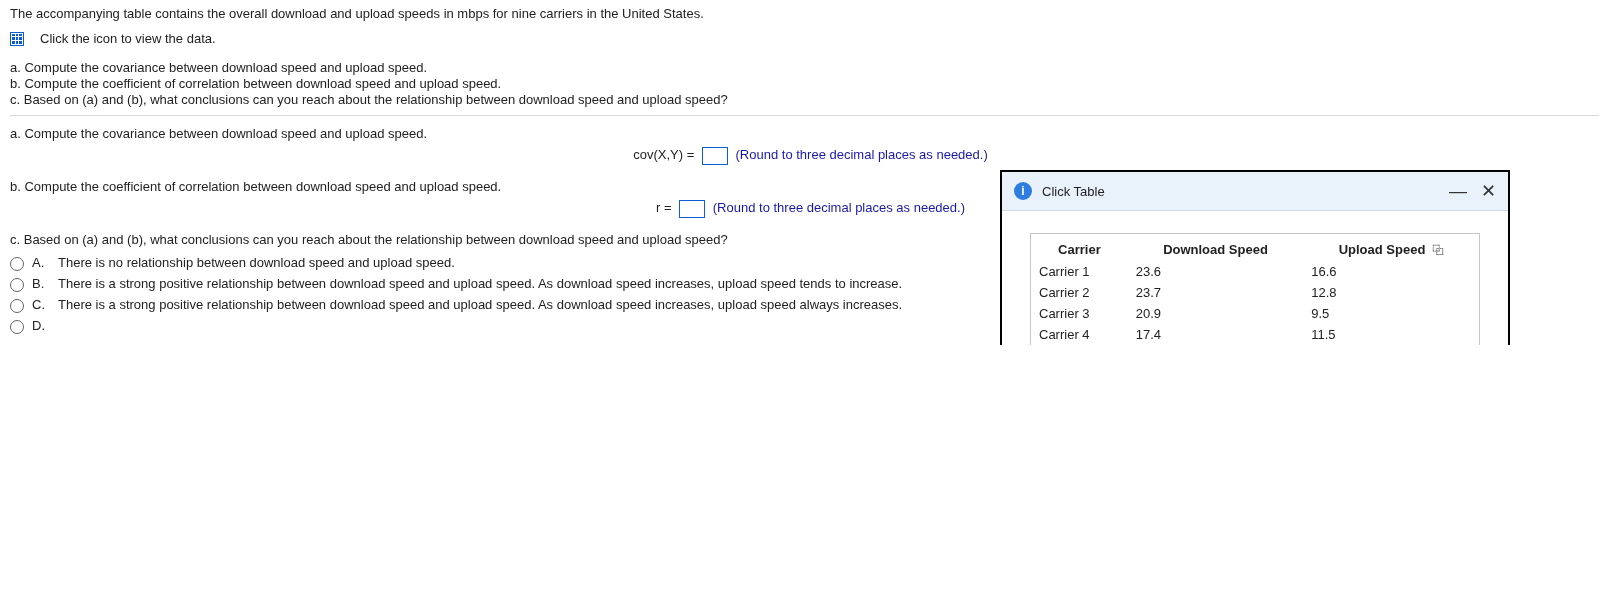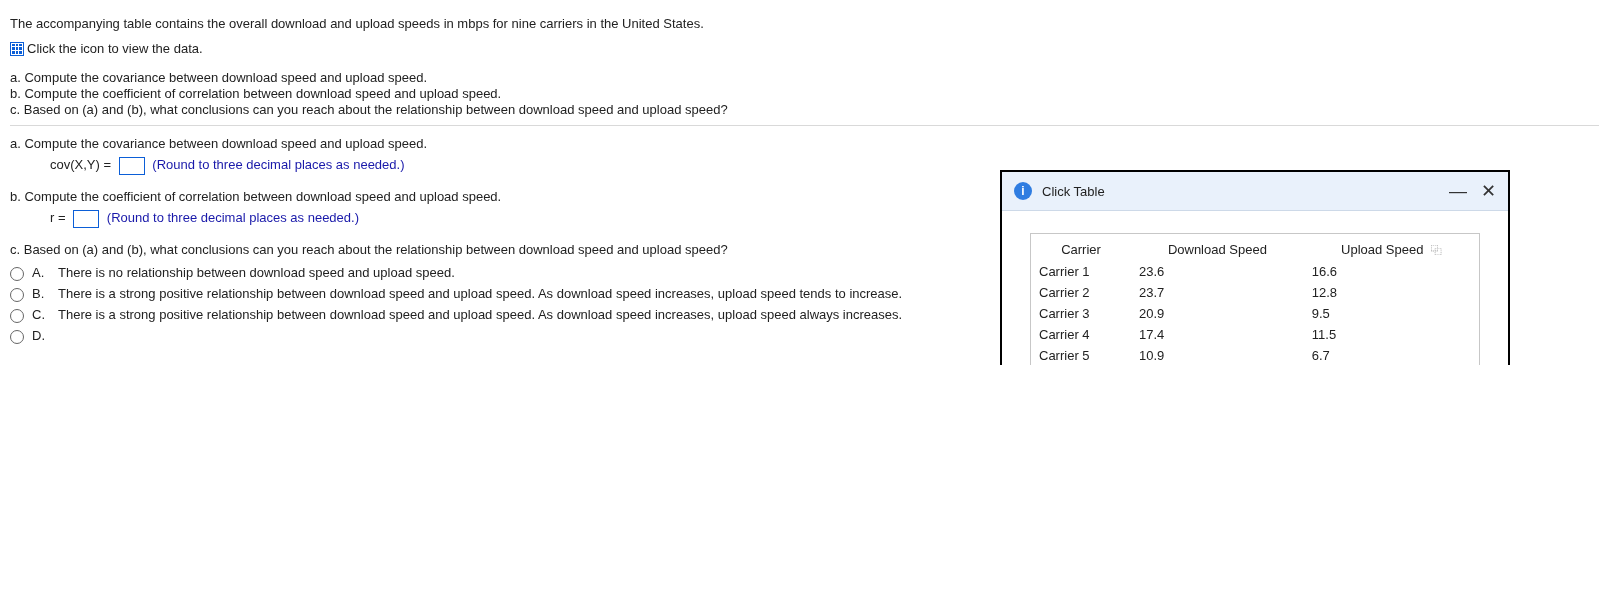--- a/index.html
+++ b/index.html
@@ -1,42 +1,42 @@
 <!DOCTYPE html>
 <html><head>
 <meta charset="utf-8">
 <style>
   html,body{margin:0;padding:0;font-family:Arial,Helvetica,sans-serif;font-size:13px;color:#222;background:#fff;}
-  .page{width:1609px;position:relative;padding:16px 10px;box-sizing:border-box;}
+  .page{width:1609px;position:relative;padding:6px 10px;box-sizing:border-box;}
   .intro{margin-bottom:10px;}
-  .view-row{display:flex;align-items:center;gap:3px;margin-bottom:14px;}
+  .view-row{display:flex;align-items:center;gap:16px;margin-bottom:14px;}
   .grid-icon{width:14px;height:14px;border:1px solid #0b5ed7;display:grid;grid-template-columns:repeat(3,1fr);grid-template-rows:repeat(3,1fr);gap:1px;padding:1px;box-sizing:border-box;}
   .grid-icon span{background:#0b5ed7;}
   .subparts{margin-bottom:8px;}
   .subparts div{margin:1px 0;}
   hr.sep{border:none;border-top:1px solid #d9d9d9;margin:6px 0 10px 0;}
   .qline{margin:6px 0;}
-  .eq{margin:6px 0 14px 40px;}
+  .eq{margin:6px 0 14px 12px;text-align:center;}
   .inputbox{display:inline-block;width:24px;height:16px;border:1px solid #0b5ed7;vertical-align:middle;margin:0 4px;}
   .hint{color:#1919aa;}
   .mc{margin-top:8px;}
   .mc-row{display:flex;align-items:flex-start;gap:8px;margin:5px 0;}
   .radio{width:12px;height:12px;border:1px solid #666;border-radius:50%;margin-top:2px;flex:0 0 12px;}
   .mc-label{width:18px;flex:0 0 18px;}
   
   .dialog{position:absolute;left:1000px;top:170px;width:506px;border:2px solid #000;background:#fff;}
   .dlg-head{display:flex;align-items:center;justify-content:space-between;background:#e9f1fb;border-bottom:1px solid #cdd9e8;padding:10px 12px;}
   .dlg-left{display:flex;align-items:center;gap:10px;}
   .info-icon{width:18px;height:18px;border-radius:50%;background:#2f7de1;color:#fff;display:flex;align-items:center;justify-content:center;font-weight:bold;font-size:12px;}
   .dlg-ctrl{display:flex;align-items:center;gap:14px;font-size:18px;color:#333;}
   .dlg-ctrl span{cursor:pointer;line-height:1;}
   .dlg-body{padding:22px 28px 14px 28px;}
   .tbl-wrap{border:1px solid #c7c7c7;padding:4px 0;}
   table{width:100%;border-collapse:collapse;font-size:13px;}
-  th{font-weight:normal;padding:4px 8px;}
+  th{font-weight:bold;padding:4px 8px;}
   td{padding:3px 8px;text-align:left;}
   .copy-icon{font-size:11px;color:#555;}
   .dlg-foot{display:flex;justify-content:center;gap:8px;padding:14px 0 18px 0;}
   .btn{border:1px solid #bfbfbf;background:#fff;color:#333;padding:5px 12px;font-size:13px;cursor:pointer;}
 </style>
 </head>
 <body>
 <div class="page">
 
 <div class="intro">The accompanying table contains the overall download and upload speeds in mbps for nine carriers in the United States.</div>

